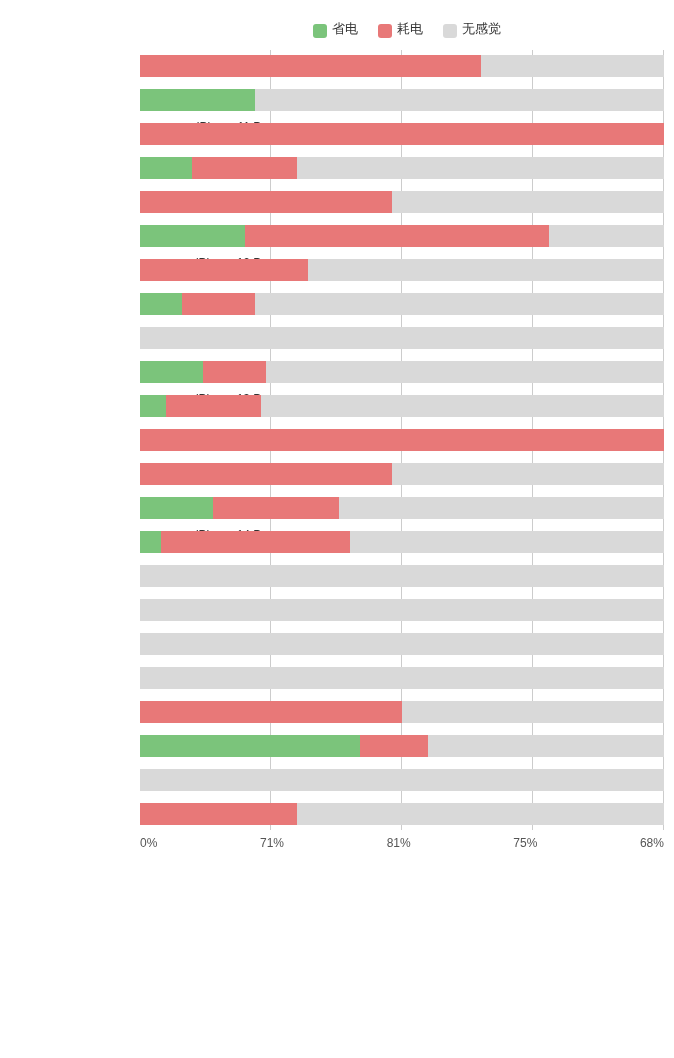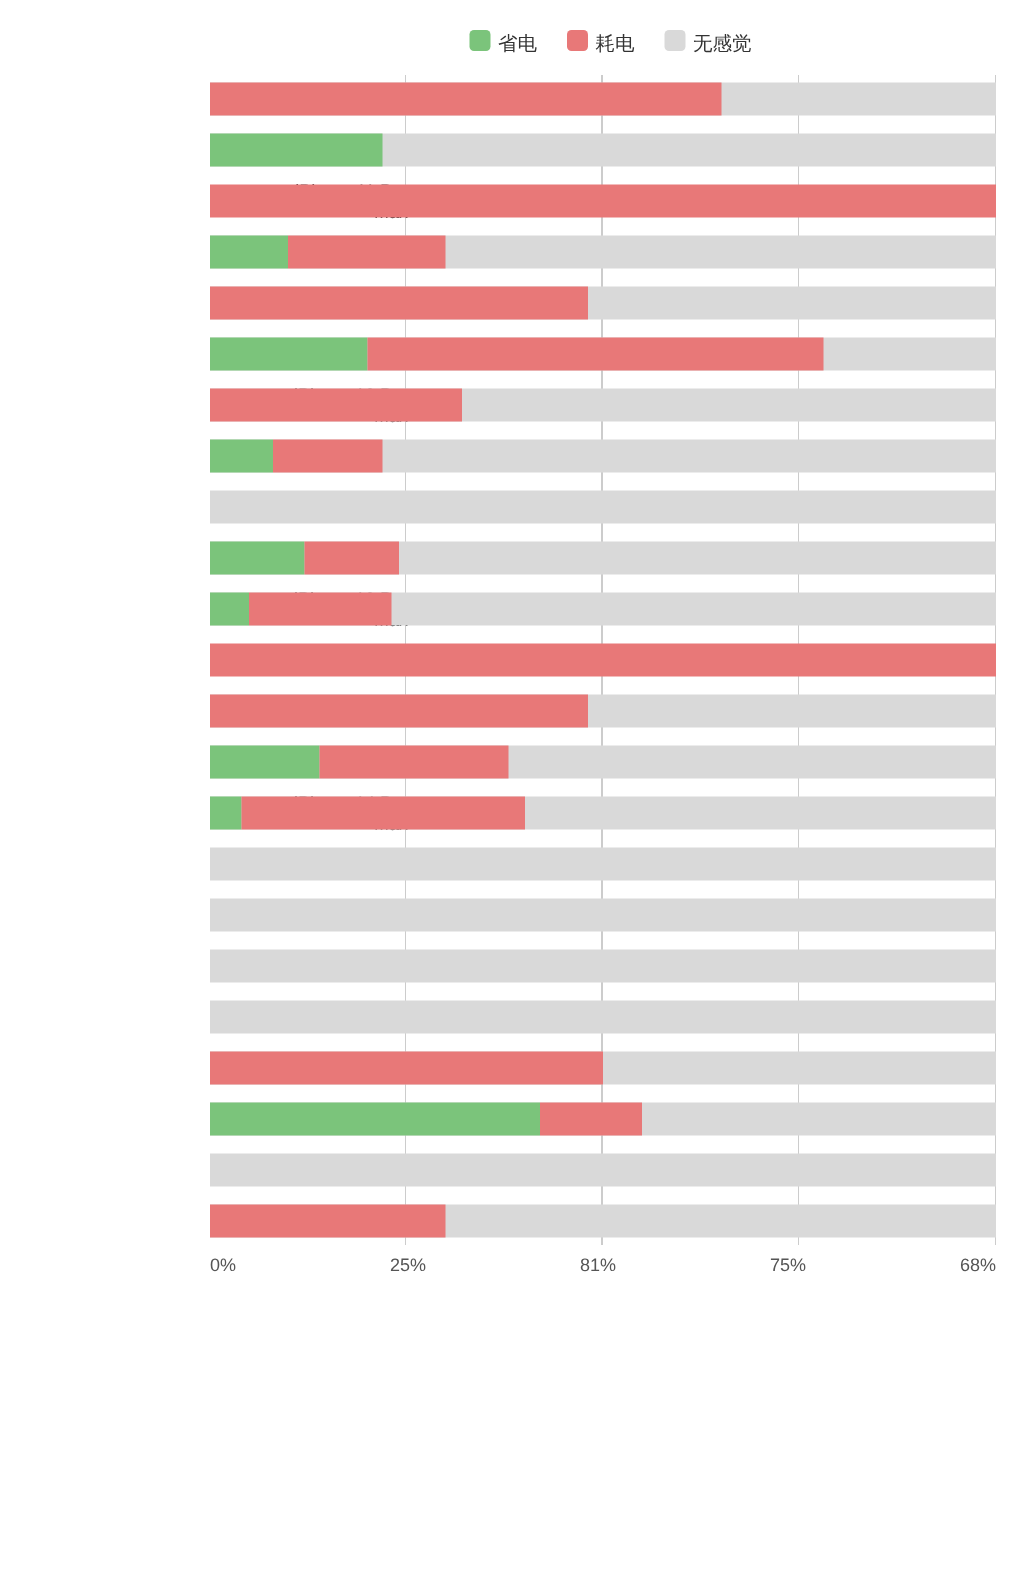--- a/index.html
+++ b/index.html
@@ -17,21 +17,21 @@
     .legend {
       display: flex;
       align-items: center;
       justify-content: center;
       gap: 20px;
       margin-bottom: 12px;
       margin-left: 140px;
     }
     .legend-item {
       display: flex;
-      align-items: flex-start;
+      align-items: flex-end;
       gap: 5px;
       font-size: 13px;
       color: #333;
     }
     .legend-dot {
       width: 14px;
       height: 14px;
       border-radius: 3px;
     }
     .chart-area {
@@ -260,18 +260,18 @@
       <div class="bar-row">
         <div class="bar-label" style="white-space: pre-line;">iPhone XS Max</div>
         <div class="bar-track">
           <div class="bar-segment-red" style="width: 30%;"></div>
         </div>
       </div>
     </div>
   <div class="x-axis">
 
   <span>0%</span>
-      <span>25%</span>
+      <span>71%</span>
       <span>81%</span>
       <span>75%</span>
       <span>68%</span>
     </div>
 </div>
 
 </body></html>

